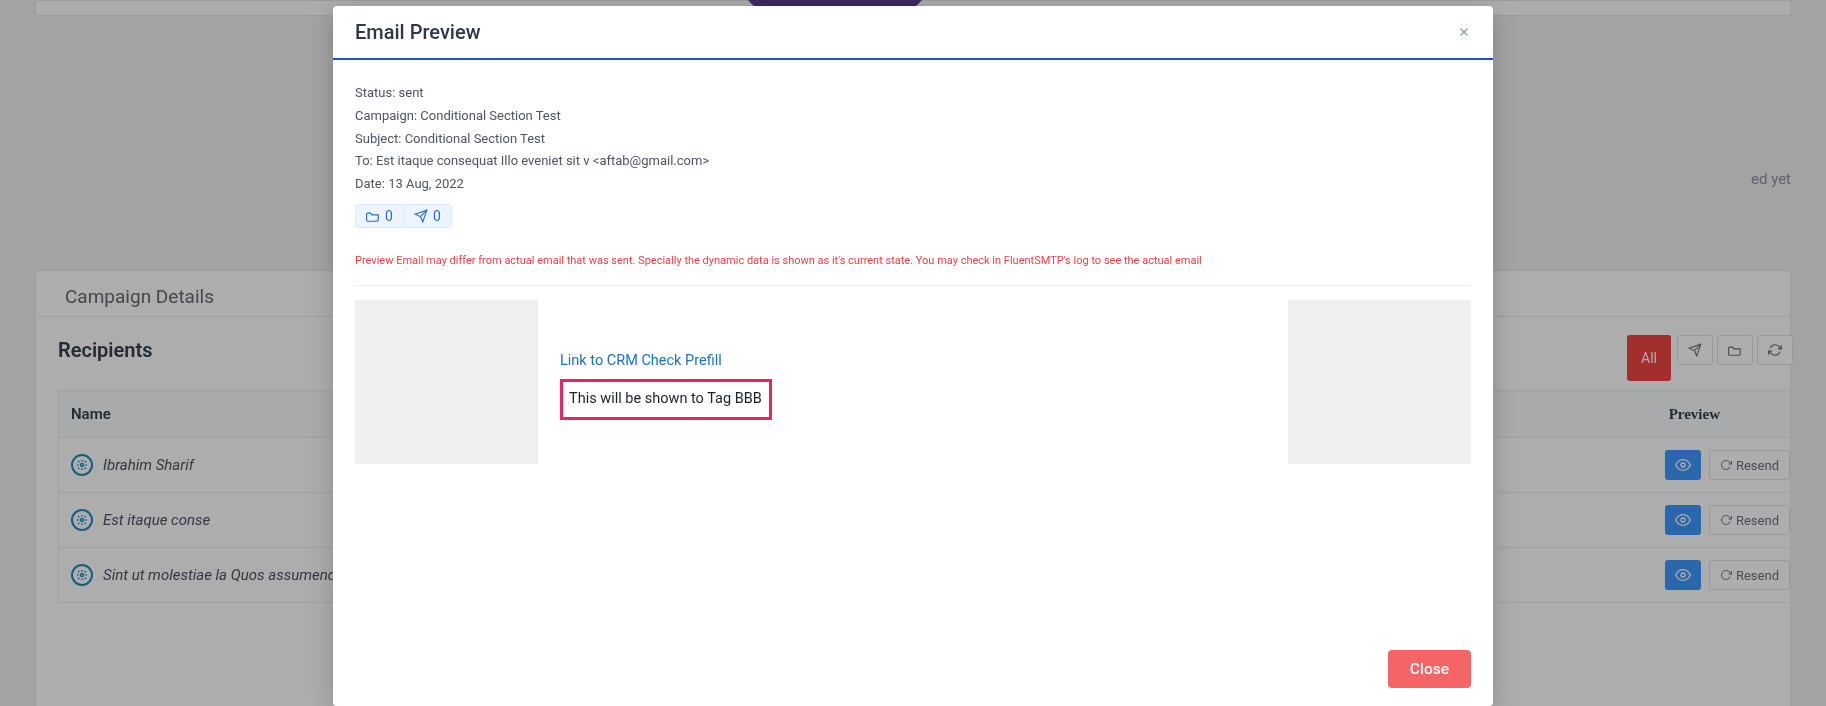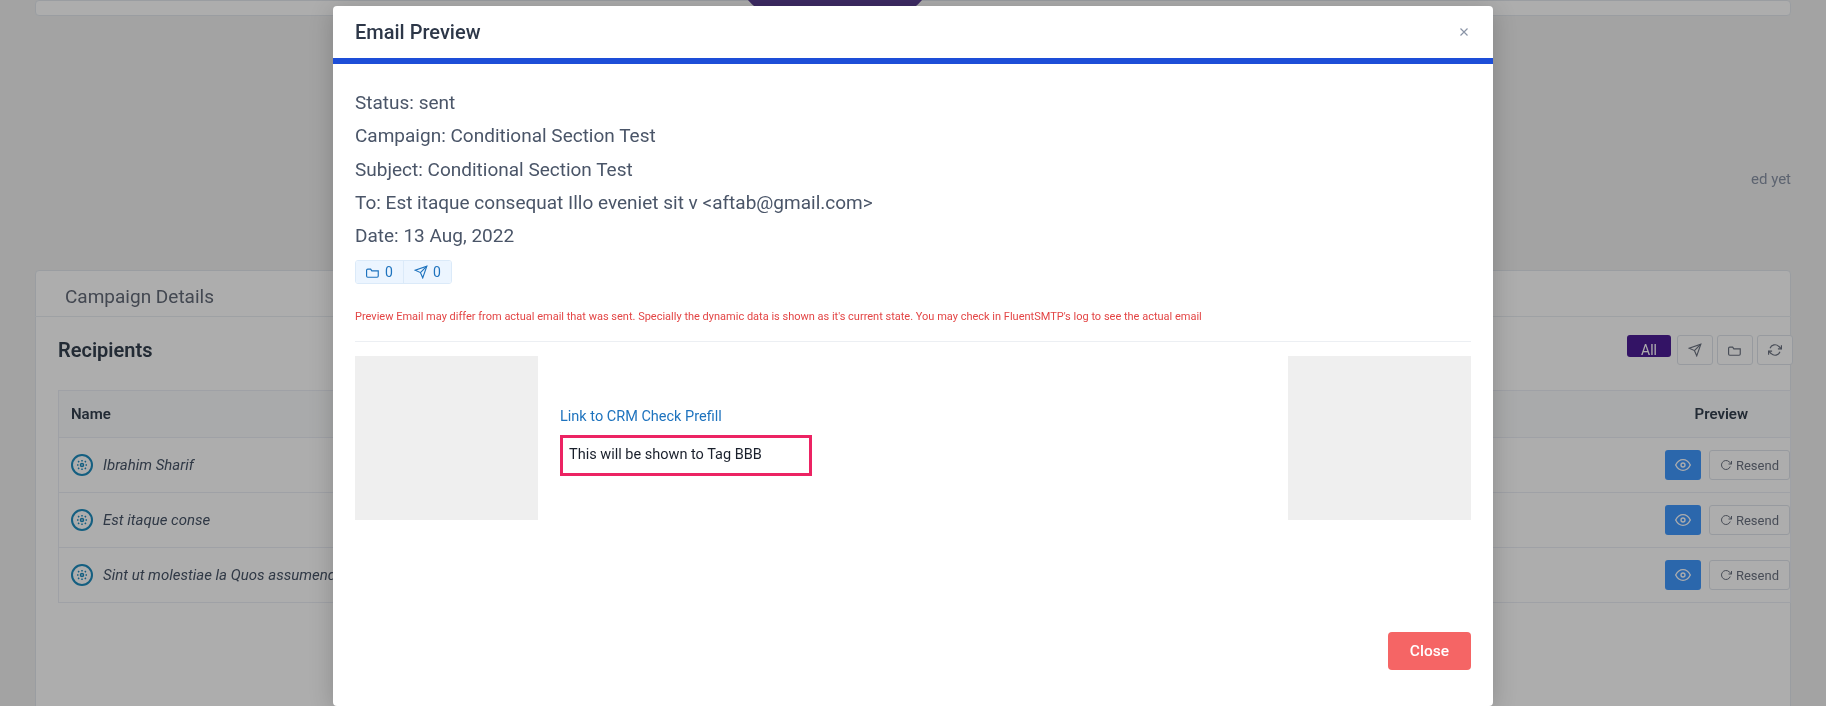--- a/index.html
+++ b/index.html
@@ -10,60 +10,60 @@
   .bg-purple-circle { position: absolute; top: -70px; left: 740px; width: 190px; height: 100px; border-radius: 50%; background: #5b3f93; }
   .bg-top-panel { position: absolute; left: 35px; right: 35px; top: 0; height: 16px; background: #fff; border: 1px solid #e3e8ee; border-radius: 4px; }
 
   .bg-notyet { position: absolute; right: 35px; top: 170px; color: #8a94a6; font-size: 15px; }
   .bg-card { position: absolute; left: 35px; right: 35px; top: 270px; bottom: -40px; background: #fff; border: 1px solid #e3e8ee; border-radius: 4px; }
   .bg-tab { position: absolute; left: 65px; top: 285px; font-size: 19px; color: #636a78; }
   .bg-hr { position: absolute; left: 35px; right: 35px; top: 316px; height: 1px; background: #e9edf2; }
 
   .bg-recipients { position: absolute; left: 58px; top: 338px; font-size: 20px; font-weight: 600; color: #34404f; }
 
-  .bg-btn-all  { position: absolute; top: 335px; right: 155px; height: 22px; padding: 0 14px; background: #4c1d95; color: #fff; border-radius: 3px; font-size: 14px; line-height: 30px; border: none; }
+  .bg-btn-all  { position: absolute; top: 335px; right: 155px; height: 46px; padding: 0 14px; background: #ef4444; color: #fff; border-radius: 3px; font-size: 14px; line-height: 30px; border: none; }
   .bg-icon-btn { position: absolute; top: 335px; height: 30px; width: 36px; border: 1px solid #dfe4ea; border-radius: 3px; background: #fff; color: #6b7280; display:flex; align-items:center; justify-content:center; }
   .bg-icon-send    { right: 113px; }
   .bg-icon-folder  { right:  73px; }
   .bg-icon-refresh { right:  33px; }
 
   .bg-table { position: absolute; left: 58px; right: 35px; top: 390px; }
   .bg-thead { display: flex; height: 48px; align-items: center; border: 1px solid #ebeef5; background: #fafbfc; font-size: 15px; font-weight: 600; color: #34404f; }
   .bg-th-name    { width: 520px; padding-left: 12px; }
-  .bg-th-preview { margin-left: auto; margin-right: 42px; }
+  .bg-th-preview { margin-left: auto; margin-right: 70px; font-family: Liberation Serif, serif; }
   .bg-row { display: flex; align-items: center; height: 55px; border: 1px solid #ebeef5; border-top: none; font-size: 15px; color: #475467; }
   .bg-row .avatar { width: 22px; height: 22px; border: 2.5px solid #1e8cbe; border-radius: 50%; margin: 0 10px 0 12px; display:flex; align-items:center; justify-content:center; color:#1e8cbe; font-weight:700; font-size:12px;}
   .bg-row .name { flex: 0 0 320px; font-style: italic; }
   .bg-row .email { flex: 0 0 380px; color:#1e73be;}
   .bg-row .opens { flex: 0 0 180px; }
   .bg-row .date  { flex: 0 0 260px; }
   .bg-row .status{ flex: 0 0 110px; }
   .bg-row .spacer{ flex:1;}
   .bg-row .eye  { width: 36px; height: 30px; border-radius: 3px; background: #4098fe; color:#fff; display:flex;align-items:center;justify-content:center; margin-right:8px; }
   .bg-row .resend{ height: 30px; padding:0 10px; border:1px solid #dfe4ea; border-radius:3px; background:#fff; color:#6b7280; font-size:13px; display:flex;align-items:center; gap:4px;}
 
   
   .overlay { position: absolute; inset: 0; background: rgba(0,0,0,0.32); display:flex; justify-content:center; }
   .modal { position: relative; width: 1160px; margin-top: 6px; background: #fff; border-radius: 4px; box-shadow: 0 4px 24px rgba(0,0,0,0.2); max-height: 700px; display:flex; flex-direction:column;}
-  .modal-header { display:flex; align-items:center; padding: 14px 22px; border-bottom:6px solid #1d4ed8;}
+  .modal-header { display:flex; align-items:center; padding: 14px 22px; border-bottom:2px solid #1d4ed8;}
   .modal-title  { font-size: 20px; font-weight: 500; color:#2d3748;}
   .modal-close  { margin-left:auto; color:#8a94a6; font-size:18px; cursor:pointer; background:none; border:none; line-height:1;}
   .modal-body   { padding: 22px; overflow:auto; flex:1;}
-  .meta-line { font-size: 19px; color:#4a5568; line-height: 1.75;}
+  .meta-line { font-size: 13px; color:#4a5568; line-height: 1.75;}
   .badges { margin-top: 8px; display:flex; border:1px solid #dbeaf9; border-radius:3px; width:max-content; overflow:hidden;}
   .badge { display:flex; align-items:center; gap:5px; padding:3px 10px; font-size:14px; color:#1e73be; background:#ecf5ff;}
   .badge + .badge { border-left:1px solid #dbeaf9;}
   .warn { margin-top: 26px; font-size: 11px; color:#e34545;}
   .divider { height:1px; background:#eceff3; margin-top:18px;}
   .preview-pane { margin-top: 14px; background:#efefef; padding:0; }
   .email-card { margin: 0 auto; max-width: 750px; background:#fff; padding: 30px 22px 44px; }
   .email-heading { font-size: 15.5px; font-weight:700; color:#1a202c;}
   .email-link { display:block; margin-top: 22px; font-size:14.5px; color:#1e73be; text-decoration:none;}
-  .highlight-box { margin-top: 10px; border: 3px solid #ec2363; padding: 8px 6px 10px; width: 252px; font-size:14.5px; color:#1a202c;}
-  .modal-footer { display:flex; justify-content:flex-end; padding: 14px 22px 36px; }
+  .highlight-box { margin-top: 10px; border: 3px solid #ec2363; padding: 8px 6px 10px; width: 212px; font-size:14.5px; color:#1a202c;}
+  .modal-footer { display:flex; justify-content:flex-end; padding: 14px 22px 18px; }
   .close-btn { background:#f56565; color:#fff; border:none; border-radius:4px; padding: 10px 22px; font-size:15.5px; font-weight:500; cursor:pointer;}
 
   svg { display:block; }
 </style>
 </head>
 <body>
 
 <div class="page">
   <div class="bg-top-panel"></div>
   <div class="bg-purple-circle"></div>

